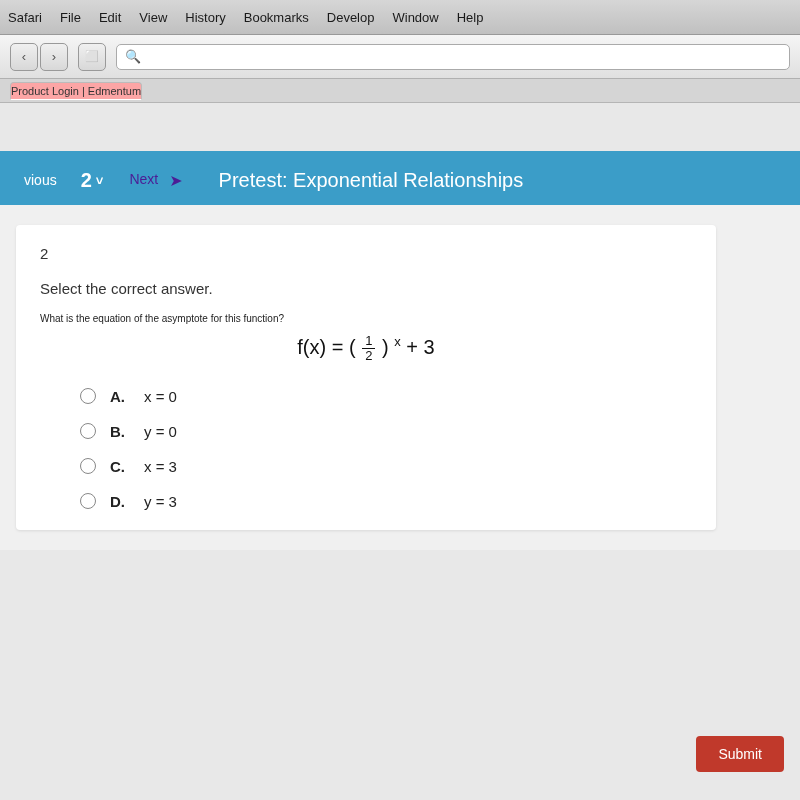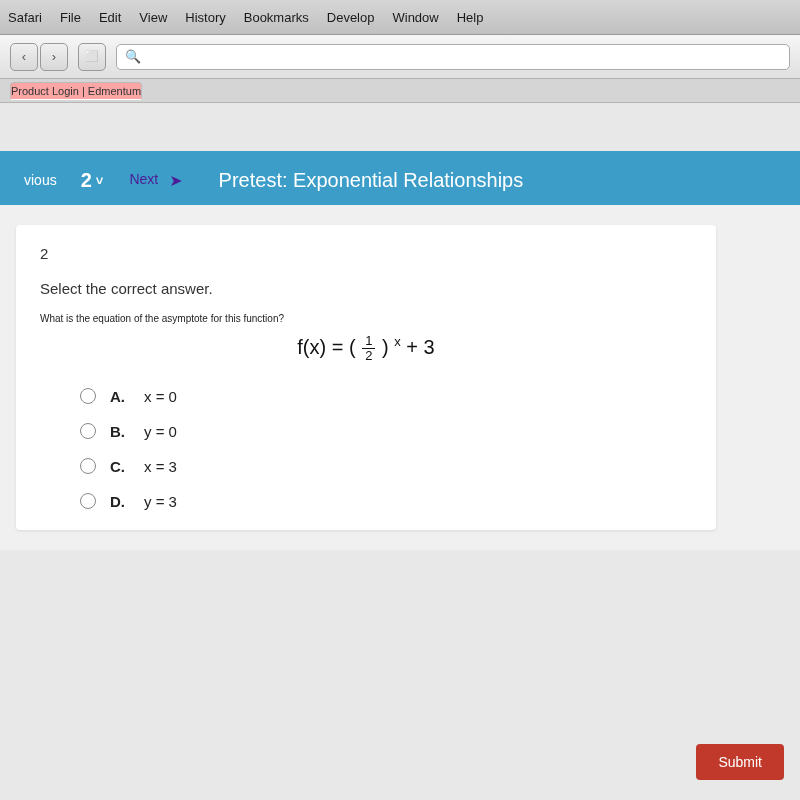--- a/index.html
+++ b/index.html
@@ -229,21 +229,21 @@
       min-width: 20px;
     }
     .option-value {
       font-size: 15px;
       color: #222;
     }
 
     
     .bottom-bar {
       position: absolute;
-      bottom: 8px;
+      bottom: 16px;
       right: 0;
       padding: 12px 16px;
     }
     .red-btn {
       background: #c0392b;
       color: white;
       border: none;
       border-radius: 4px;
       padding: 10px 22px;
       font-size: 14px;

